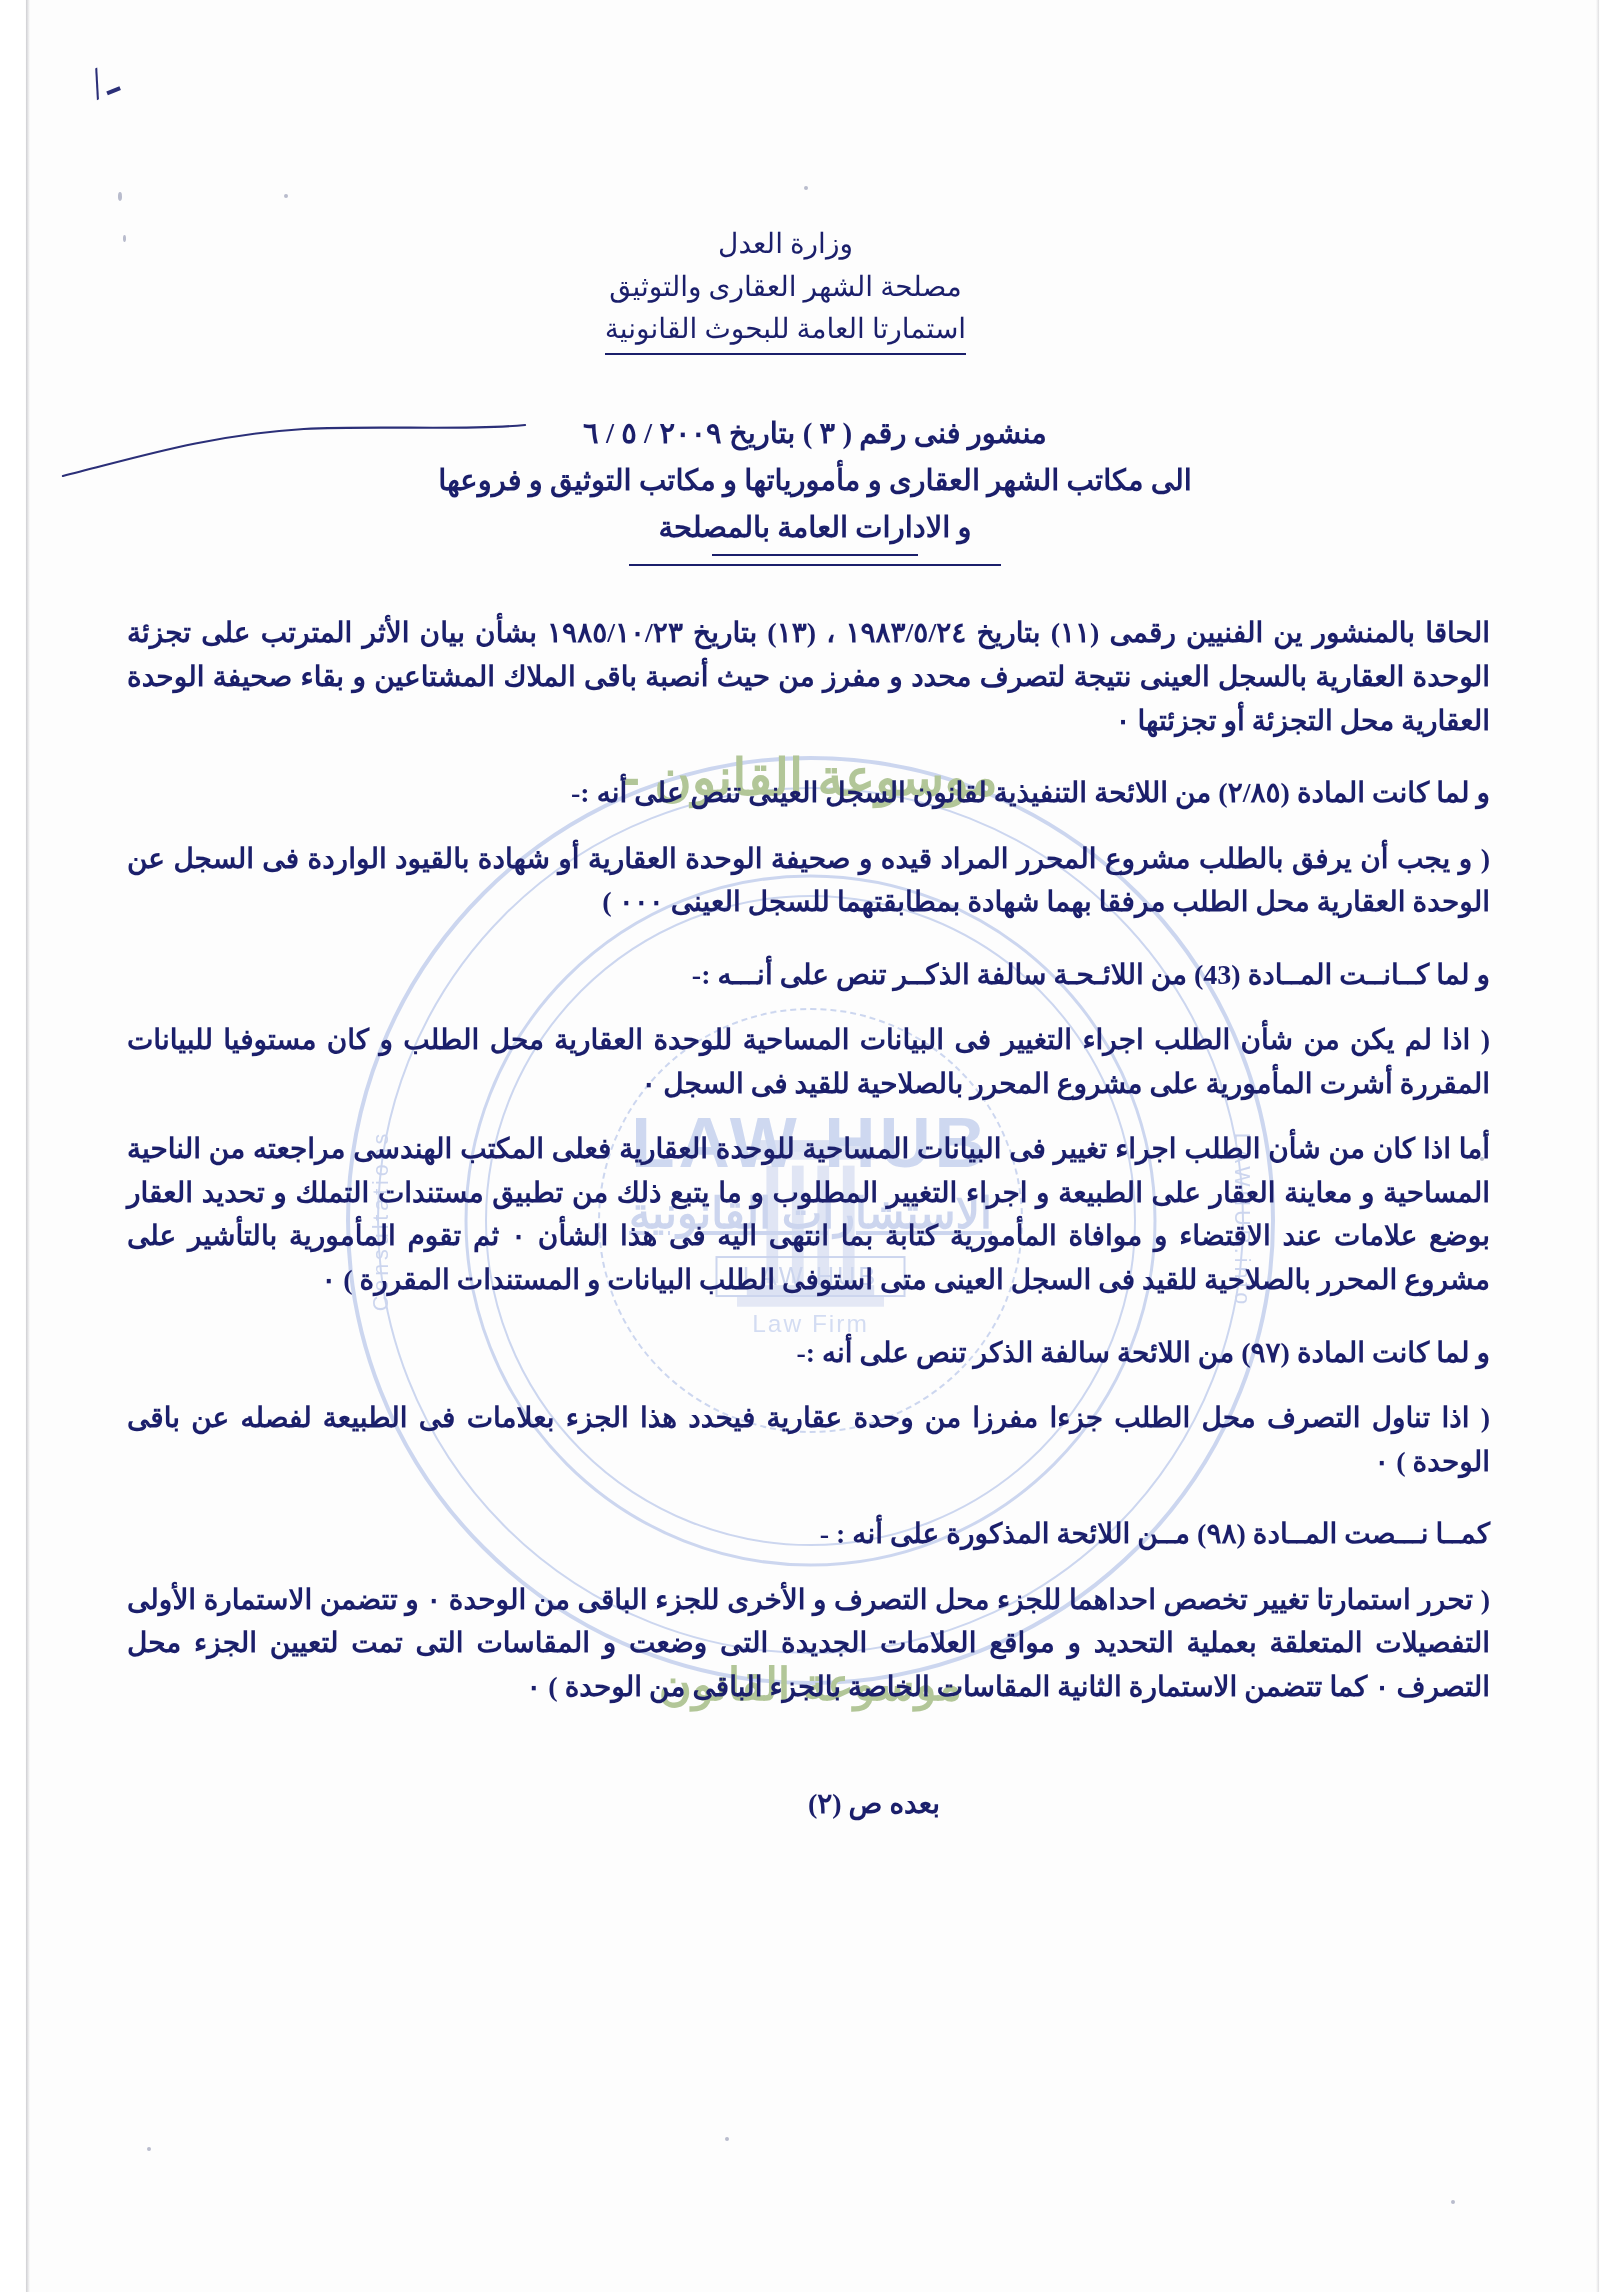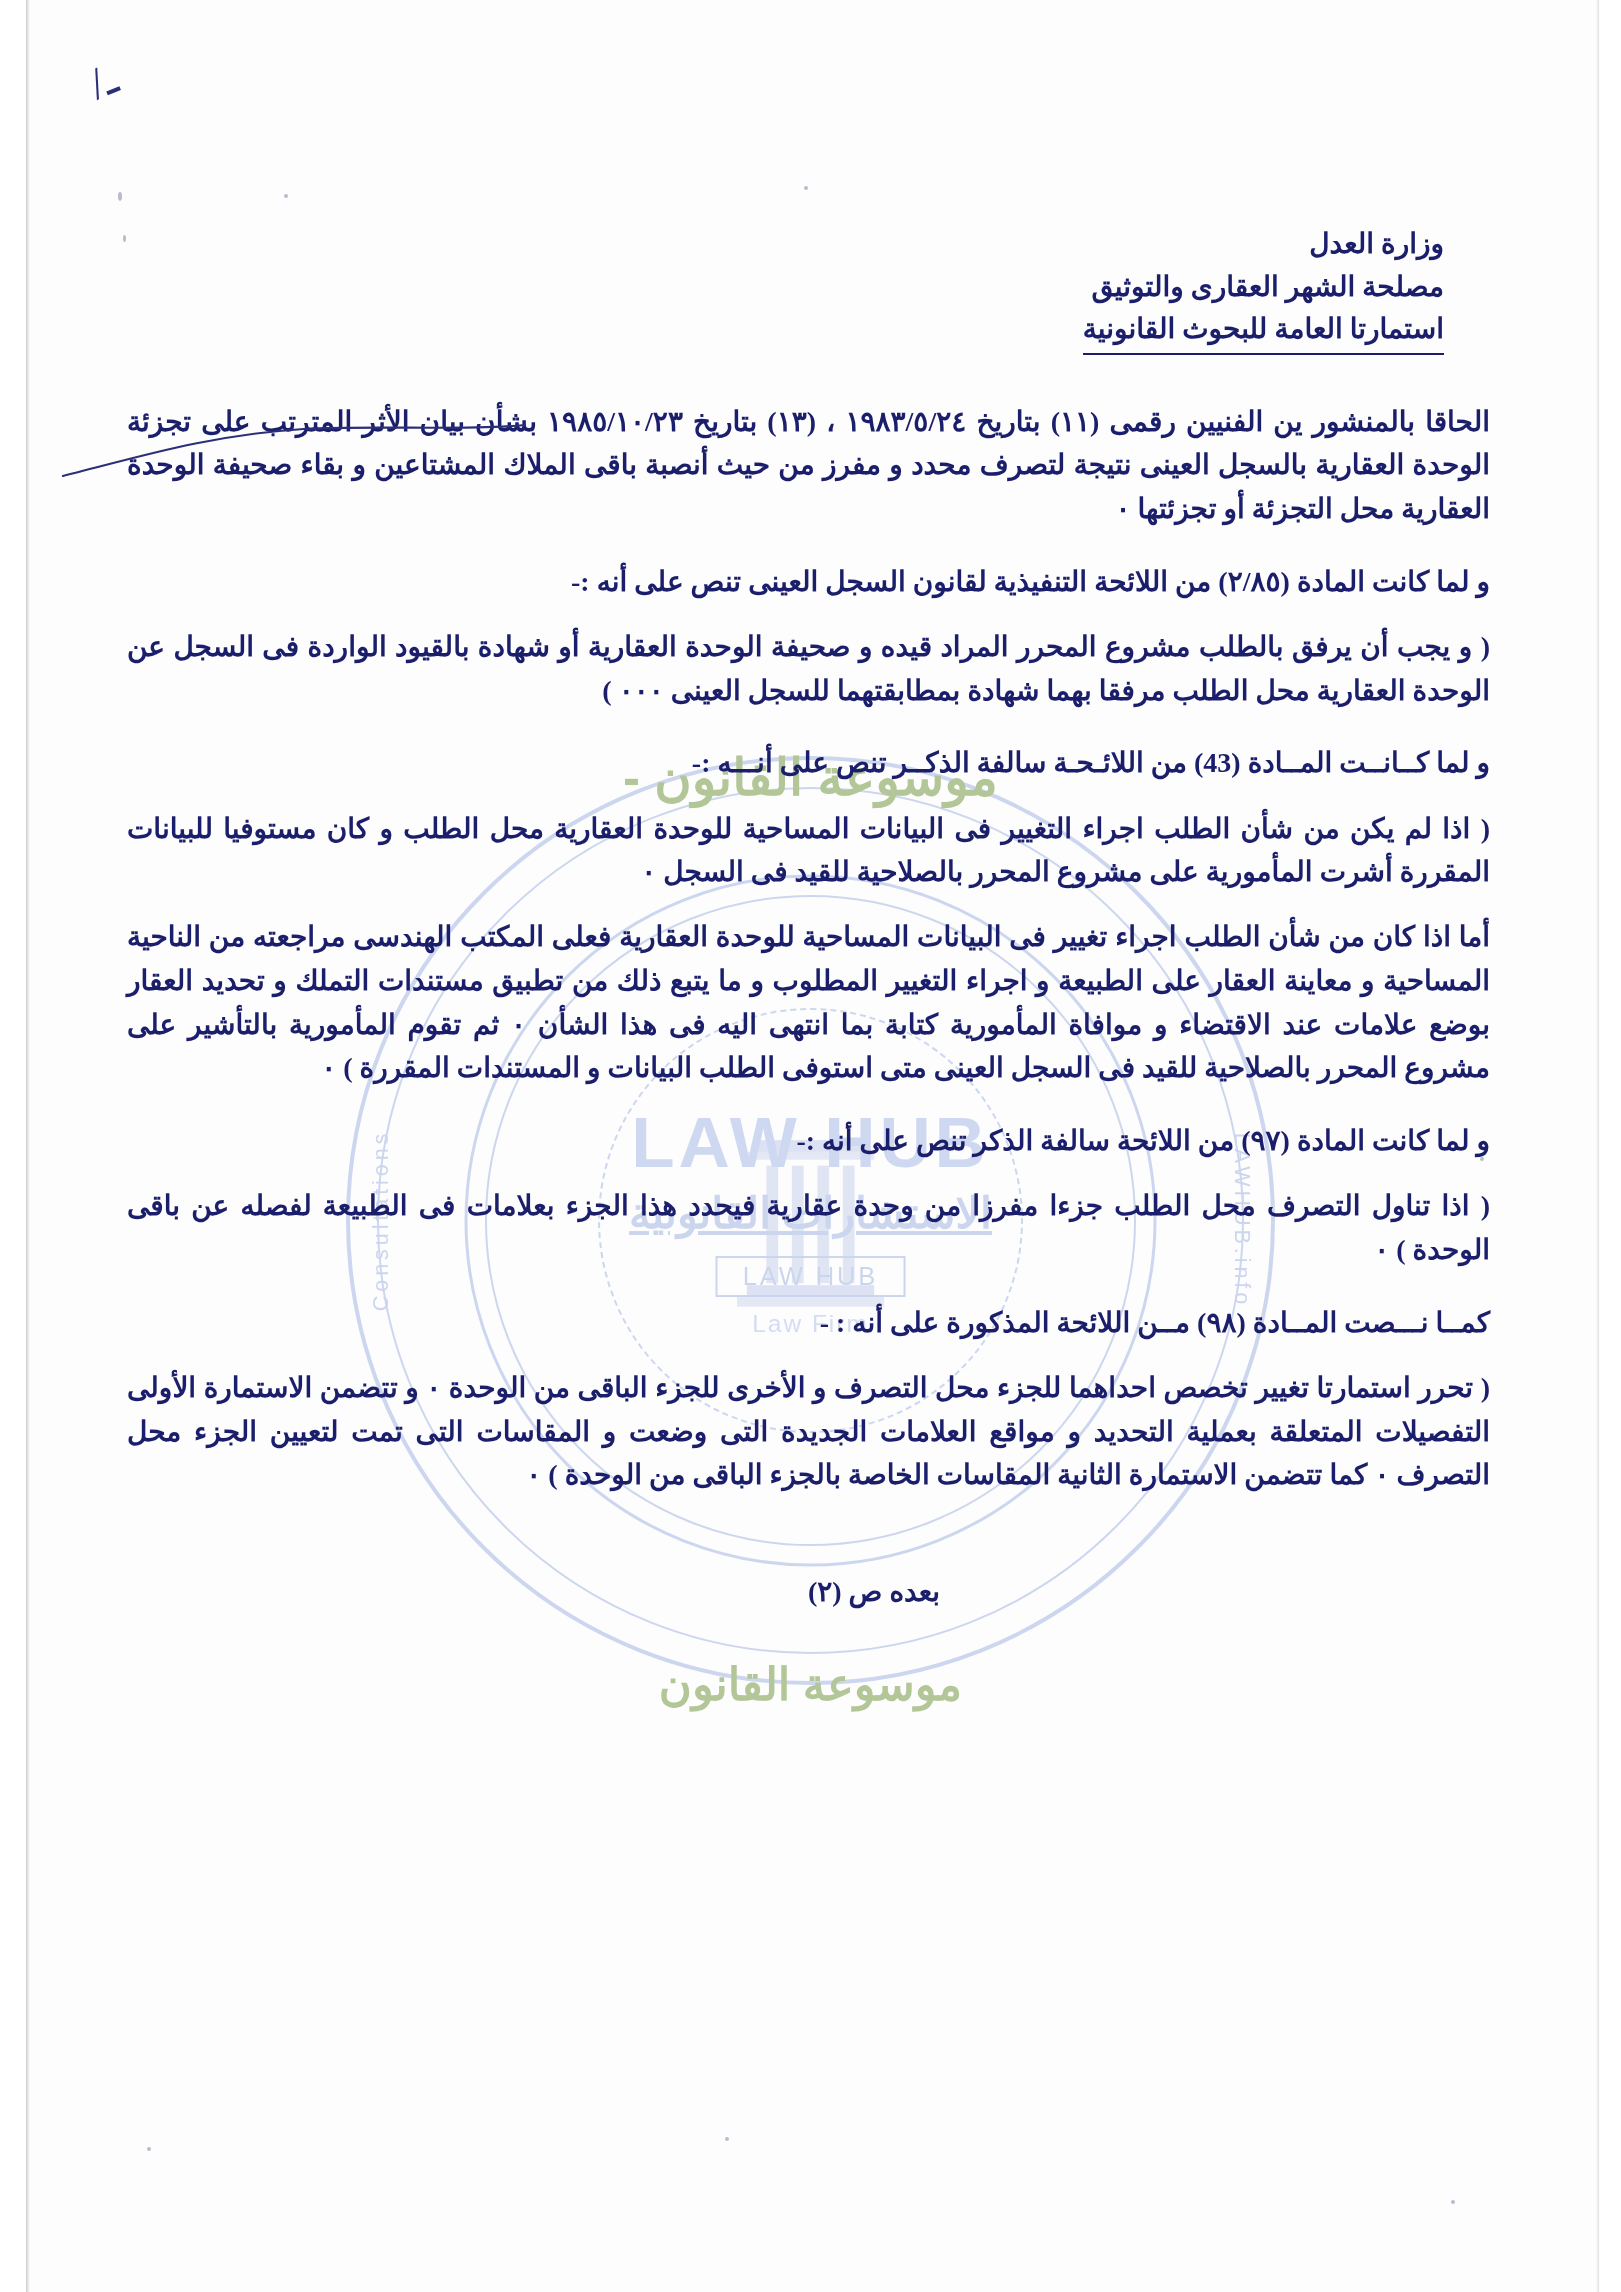--- a/index.html
+++ b/index.html
@@ -164,25 +164,25 @@
     font-size: 45px;
     color: #2b2f78;
     transform: rotate(-22deg);
     letter-spacing: -3.9px;
     font-family: "Liberation Serif", serif;
     z-index: 4;
   }
 
   .letterhead {
     margin-top: 223px;
-    text-align: right;
+    text-align: center;
     padding-right: 59px;
     font-size: 28px;
     line-height: 1.52;
-    font-weight: bold;
+    font-weight: normal;
   }
   .letterhead div:last-child {
     display: inline-block;
     border-bottom: 2px solid #1b1f6b;
     padding-bottom: 2px;
   }
 
   .title-block {
     margin-top: 55px;
     text-align: center;
@@ -295,20 +295,27 @@
   </svg>
 
   <div class="content">
 
     <div class="letterhead">
       <div>وزارة العدل</div>
       <div>مصلحة الشهر العقارى والتوثيق</div>
       <div>استمارتا العامة للبحوث القانونية</div>
     </div>
 
+    <div class="title-block">
+      <div class="title-line-1">منشور فنى رقم ( ٣ ) بتاريخ ٢٠٠٩ / ٥ / ٦</div>
+      <div>الى مكاتب الشهر العقارى و مأمورياتها و مكاتب التوثيق و فروعها</div>
+      <div>و الادارات العامة بالمصلحة</div>
+      <div class="title-underline"></div>
+      <div class="title-underline long"></div>
+    </div>
 
     <div class="body-text">
       <p class="para">الحاقا بالمنشور ين الفنيين رقمى (١١) بتاريخ ١٩٨٣/٥/٢٤ ، (١٣) بتاريخ ١٩٨٥/١٠/٢٣ بشأن بيان الأثر المترتب على تجزئة الوحدة العقارية بالسجل العينى نتيجة لتصرف محدد و مفرز من حيث أنصبة باقى الملاك المشتاعين و بقاء صحيفة الوحدة العقارية محل التجزئة أو تجزئتها ٠</p>
       <p class="para tight">و لما كانت المادة (٢/٨٥) من اللائحة التنفيذية لقانون السجل العينى تنص على أنه :-</p>
       <p class="para">( و يجب أن يرفق بالطلب مشروع المحرر المراد قيده و صحيفة الوحدة العقارية أو شهادة بالقيود الواردة فى السجل عن الوحدة العقارية محل الطلب مرفقا بهما شهادة بمطابقتهما للسجل العينى ٠٠٠ )</p>
       <p class="para tight">و لما كــانــت المــادة (43) من اللائـحـة سالفة الذكــر تنص على أنـــه :-</p>
       <p class="para tight">( اذا لم يكن من شأن الطلب اجراء التغيير فى البيانات المساحية للوحدة العقارية محل الطلب و كان مستوفيا للبيانات المقررة أشرت المأمورية على مشروع المحرر بالصلاحية للقيد فى السجل ٠</p>
       <p class="para">أما اذا كان من شأن الطلب اجراء تغيير فى البيانات المساحية للوحدة العقارية فعلى المكتب الهندسى مراجعته من الناحية المساحية و معاينة العقار على الطبيعة و اجراء التغيير المطلوب و ما يتبع ذلك من تطبيق مستندات التملك و تحديد العقار بوضع علامات عند الاقتضاء و موافاة المأمورية كتابة بما انتهى اليه فى هذا الشأن ٠ ثم تقوم المأمورية بالتأشير على مشروع المحرر بالصلاحية للقيد فى السجل العينى متى استوفى الطلب البيانات و المستندات المقررة ) ٠</p>
       <p class="para tight">و لما كانت المادة (٩٧) من اللائحة سالفة الذكر تنص على أنه :-</p>
       <p class="para">( اذا تناول التصرف محل الطلب جزءا مفرزا من وحدة عقارية فيحدد هذا الجزء بعلامات فى الطبيعة لفصله عن باقى الوحدة ) ٠</p>

